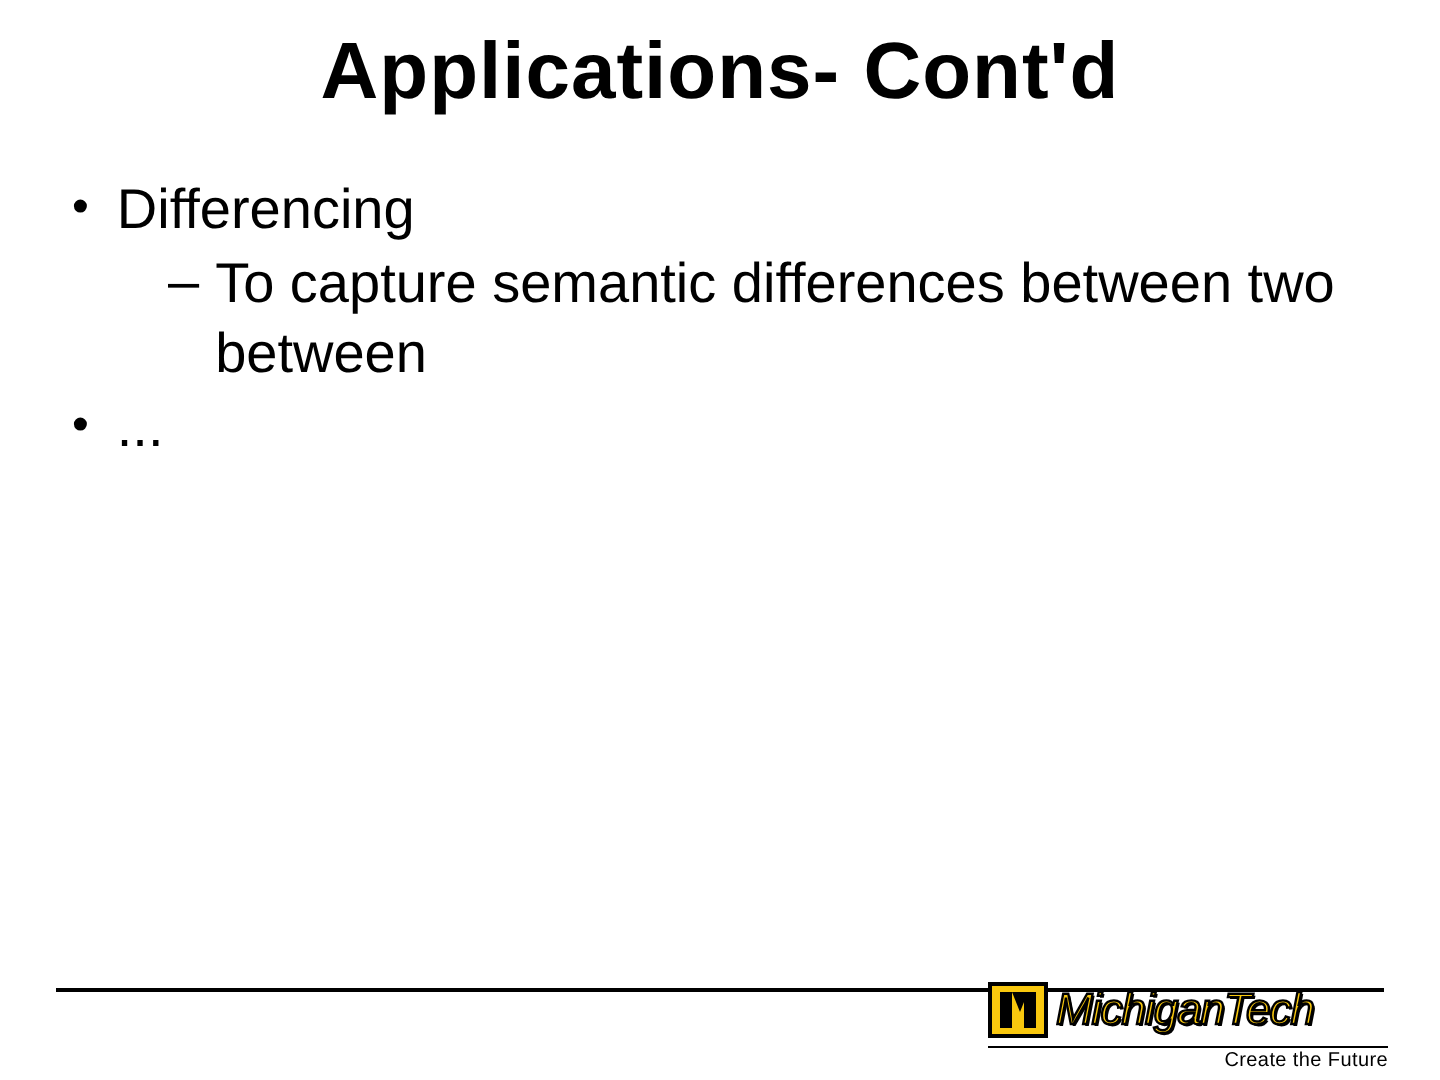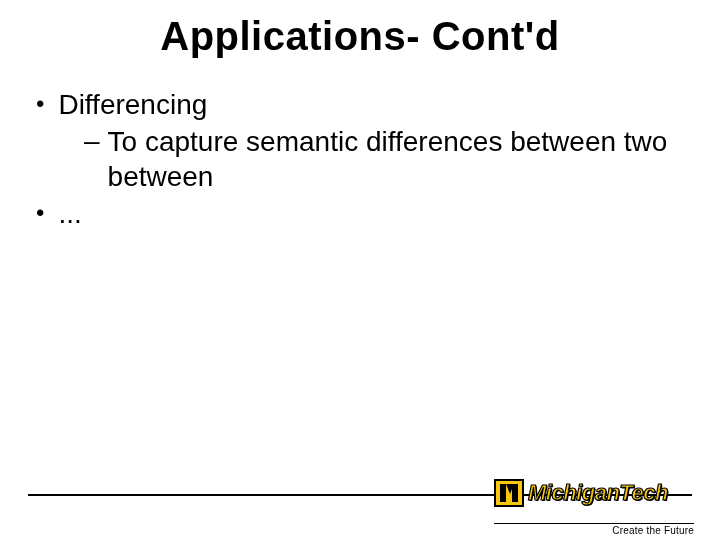--- a/index.html
+++ b/index.html
@@ -100,38 +100,38 @@
   .logo-m .mid {
     position: absolute;
     left: 10px; top: 3px;
     width: 0; height: 0;
     border-left: 4px solid transparent;
     border-right: 4px solid transparent;
     border-top: 10px solid #000;
   }
   .logo-main {
     font-family: Arial, Helvetica, sans-serif;
-    font-weight: 700;
+    font-weight: 400;
     font-style: italic;
     font-size: 22px;
     line-height: 28px;
     color: #f9c80e;
     -webkit-text-stroke: 1.2px #000;
     text-shadow: 1px 1px 0 #000;
     padding-left: 4px;
     letter-spacing: -0.5px;
     white-space: nowrap;
   }
   .logo-tag {
     font-family: Arial, Helvetica, sans-serif;
     font-size: 10px;
     color: #000;
     text-align: right;
     border-top: 1px solid #000;
-    margin-top: 16px;
+    margin-top: 4px;
     padding-top: 1px;
     letter-spacing: 0.2px;
   }
 </style>
 </head>
 <body>
 
 <div class="slide">
 
   <div class="title">Applications- Cont'd</div>

